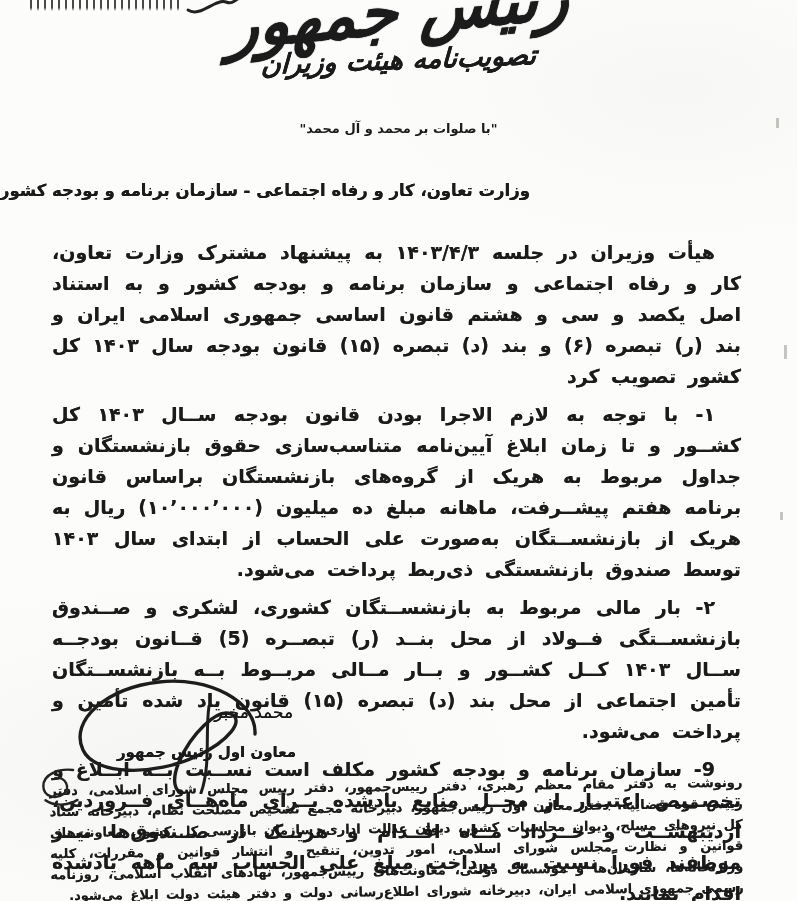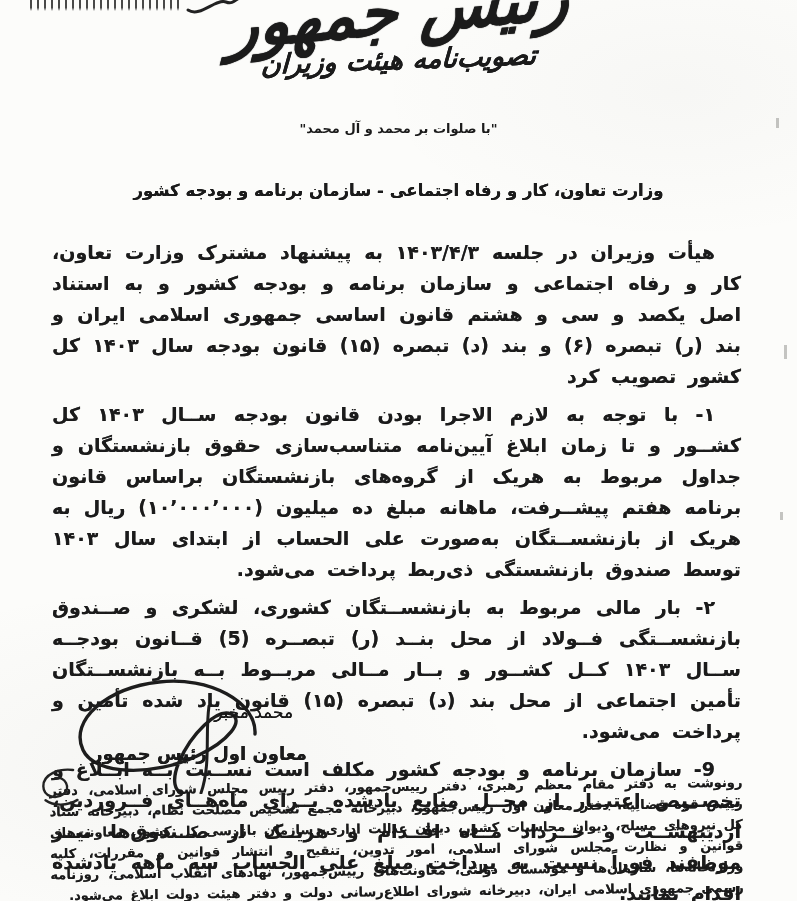--- a/index.html
+++ b/index.html
@@ -46,40 +46,40 @@
   .basmala{
     position:absolute;top:100px;left:40px;right:0;
     text-align:center;font-size:13px;font-weight:700;
   }
   .salawat{
     position:absolute;top:121px;left:0;right:0;
     text-align:center;font-size:13px;font-weight:700;
   }
   .addressee{
     position:absolute;top:181px;left:0;right:0;
-    text-align:center;font-size:16.5px;font-weight:800;
+    text-align:left;font-size:16.5px;font-weight:800;
     text-shadow:0 0 .5px #000;
   }
   .docbody{
     position:absolute;top:237px;right:56px;left:52px;
     font-size:19px;line-height:31px;font-weight:700;
     text-align:justify;text-shadow:0 0 .4px rgba(0,0,0,.65);
     word-spacing:5px;
   }
   .docbody p{margin:0 0 7px 0;text-indent:26px;}
   .sig{position:absolute;top:672px;right:auto;left:55px;width:330px;height:122px;direction:rtl;}
   .sig-svg{position:absolute;top:0;left:4px;width:236px;height:122px;}
   .sig-name{
     position:absolute;top:30px;left:108px;width:130px;
     font-size:17px;font-weight:400;letter-spacing:1px;
     text-shadow:0 0 .5px #000;white-space:nowrap;
   }
   .sig-title{
-    position:absolute;top:71px;left:52px;width:200px;
-    font-size:18px;font-weight:800;
+    position:absolute;top:71px;left:41px;width:200px;
+    font-size:15px;font-weight:800;
     text-shadow:0 0 .5px #000;white-space:nowrap;
   }
   .footer{
     position:absolute;top:776px;right:54px;left:50px;
     font-size:13px;line-height:21px;font-weight:700;
     text-align:justify;word-spacing:3px;
     transform:rotate(-0.7deg);
     text-shadow:0 0 .4px rgba(0,0,0,.6);
   }
   .footer-paraph{position:absolute;top:-14px;left:-16px;width:46px;height:42px;}

